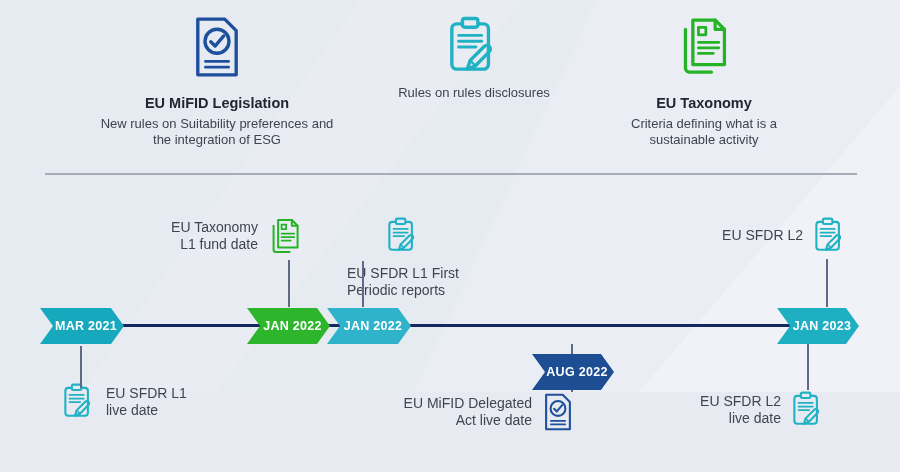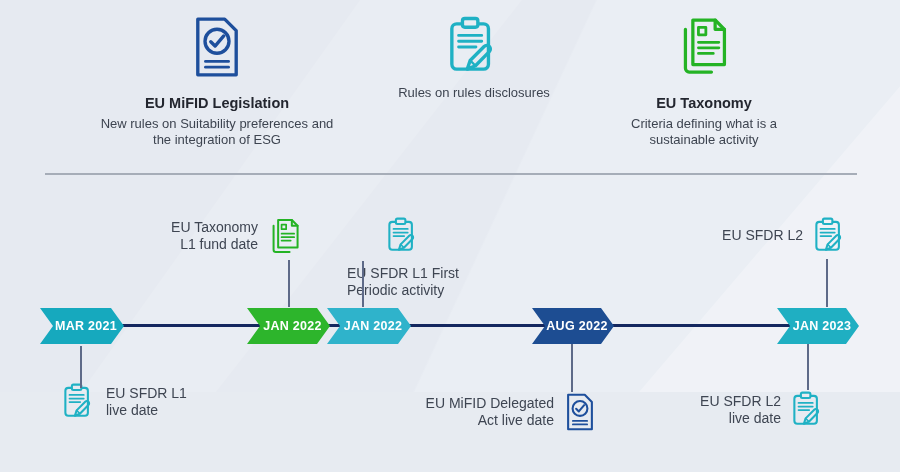--- a/index.html
+++ b/index.html
@@ -60,21 +60,21 @@
   #conn-6 { left:807px; top:344px; height:46px; }
 
   .event { position:absolute; display:flex; align-items:center; gap:11px; }
   .event .txt { font-size:14px; color:#3e4552; line-height:17px; }
   .event.txt-right .txt { text-align:right; }
   .event.txt-left  .txt { text-align:left; }
 
   #event-1 { left:63px;  top:383px; }
   #event-2 { right:599px; top:217px; }
   #event-3 { left:347px; top:217px;flex-direction:column; }
-  #event-4 { right:305px; top:393px;gap:11px; }
+  #event-4 { right:327px; top:393px;gap:11px; }
   #event-5 { right:54px;  top:217px; }
   #event-6 { right:76px;  top:391px; }
 
   .c-navy  { color:#1e4f9c; }
   .c-teal  { color:#1fb1c4; }
   .c-green { color:#24b324; }
   svg.ic { display:block; }
 </style>
 </head>
 <body>
@@ -150,21 +150,21 @@
 
   <div class="badge" id="badge-1" style="background: rgb(22, 169, 190);">
     <span>MAR 2021</span>
   </div>
   <div class="badge" id="badge-2" style="background: rgb(45, 181, 44);">
     <span>JAN 2022</span>
   </div>
   <div class="badge" id="badge-3" style="background: rgb(47, 179, 203);">
     <span>JAN 2022</span>
   </div>
-  <div class="badge" id="badge-4" style="background: rgb(29, 77, 146);">
+  <div class="badge" id="badge-4" style="background: rgb(29, 77, 146); margin-top: 46px;">
     <span>AUG 2022</span>
   </div>
   <div class="badge" id="badge-5" style="background: rgb(31, 175, 194);">
     <span>JAN 2023</span>
   </div>
 
   <div class="connector" id="conn-1"></div>
   <div class="connector" id="conn-2"></div>
   <div class="connector" id="conn-3"></div>
   <div class="connector" id="conn-4"></div>
@@ -196,21 +196,21 @@
   </div>
 
   <div class="event txt-left" id="event-3">
     <span class="c-teal">
       <svg class="ic" width="32" height="37">
           <use href="#sym-clipboard-pencil"></use>
         </svg>
     </span>
     <div class="txt">
       <div>EU SFDR L1 First</div>
-      <div>Periodic activity</div>
+      <div>Periodic reports</div>
     </div>
   </div>
 
   <div class="event txt-right" id="event-4">
     <div class="txt">
       <div>EU MiFID Delegated</div>
       <div>Act live date</div>
     </div>
     <span class="c-navy">
       <svg class="ic" width="30" height="38">

